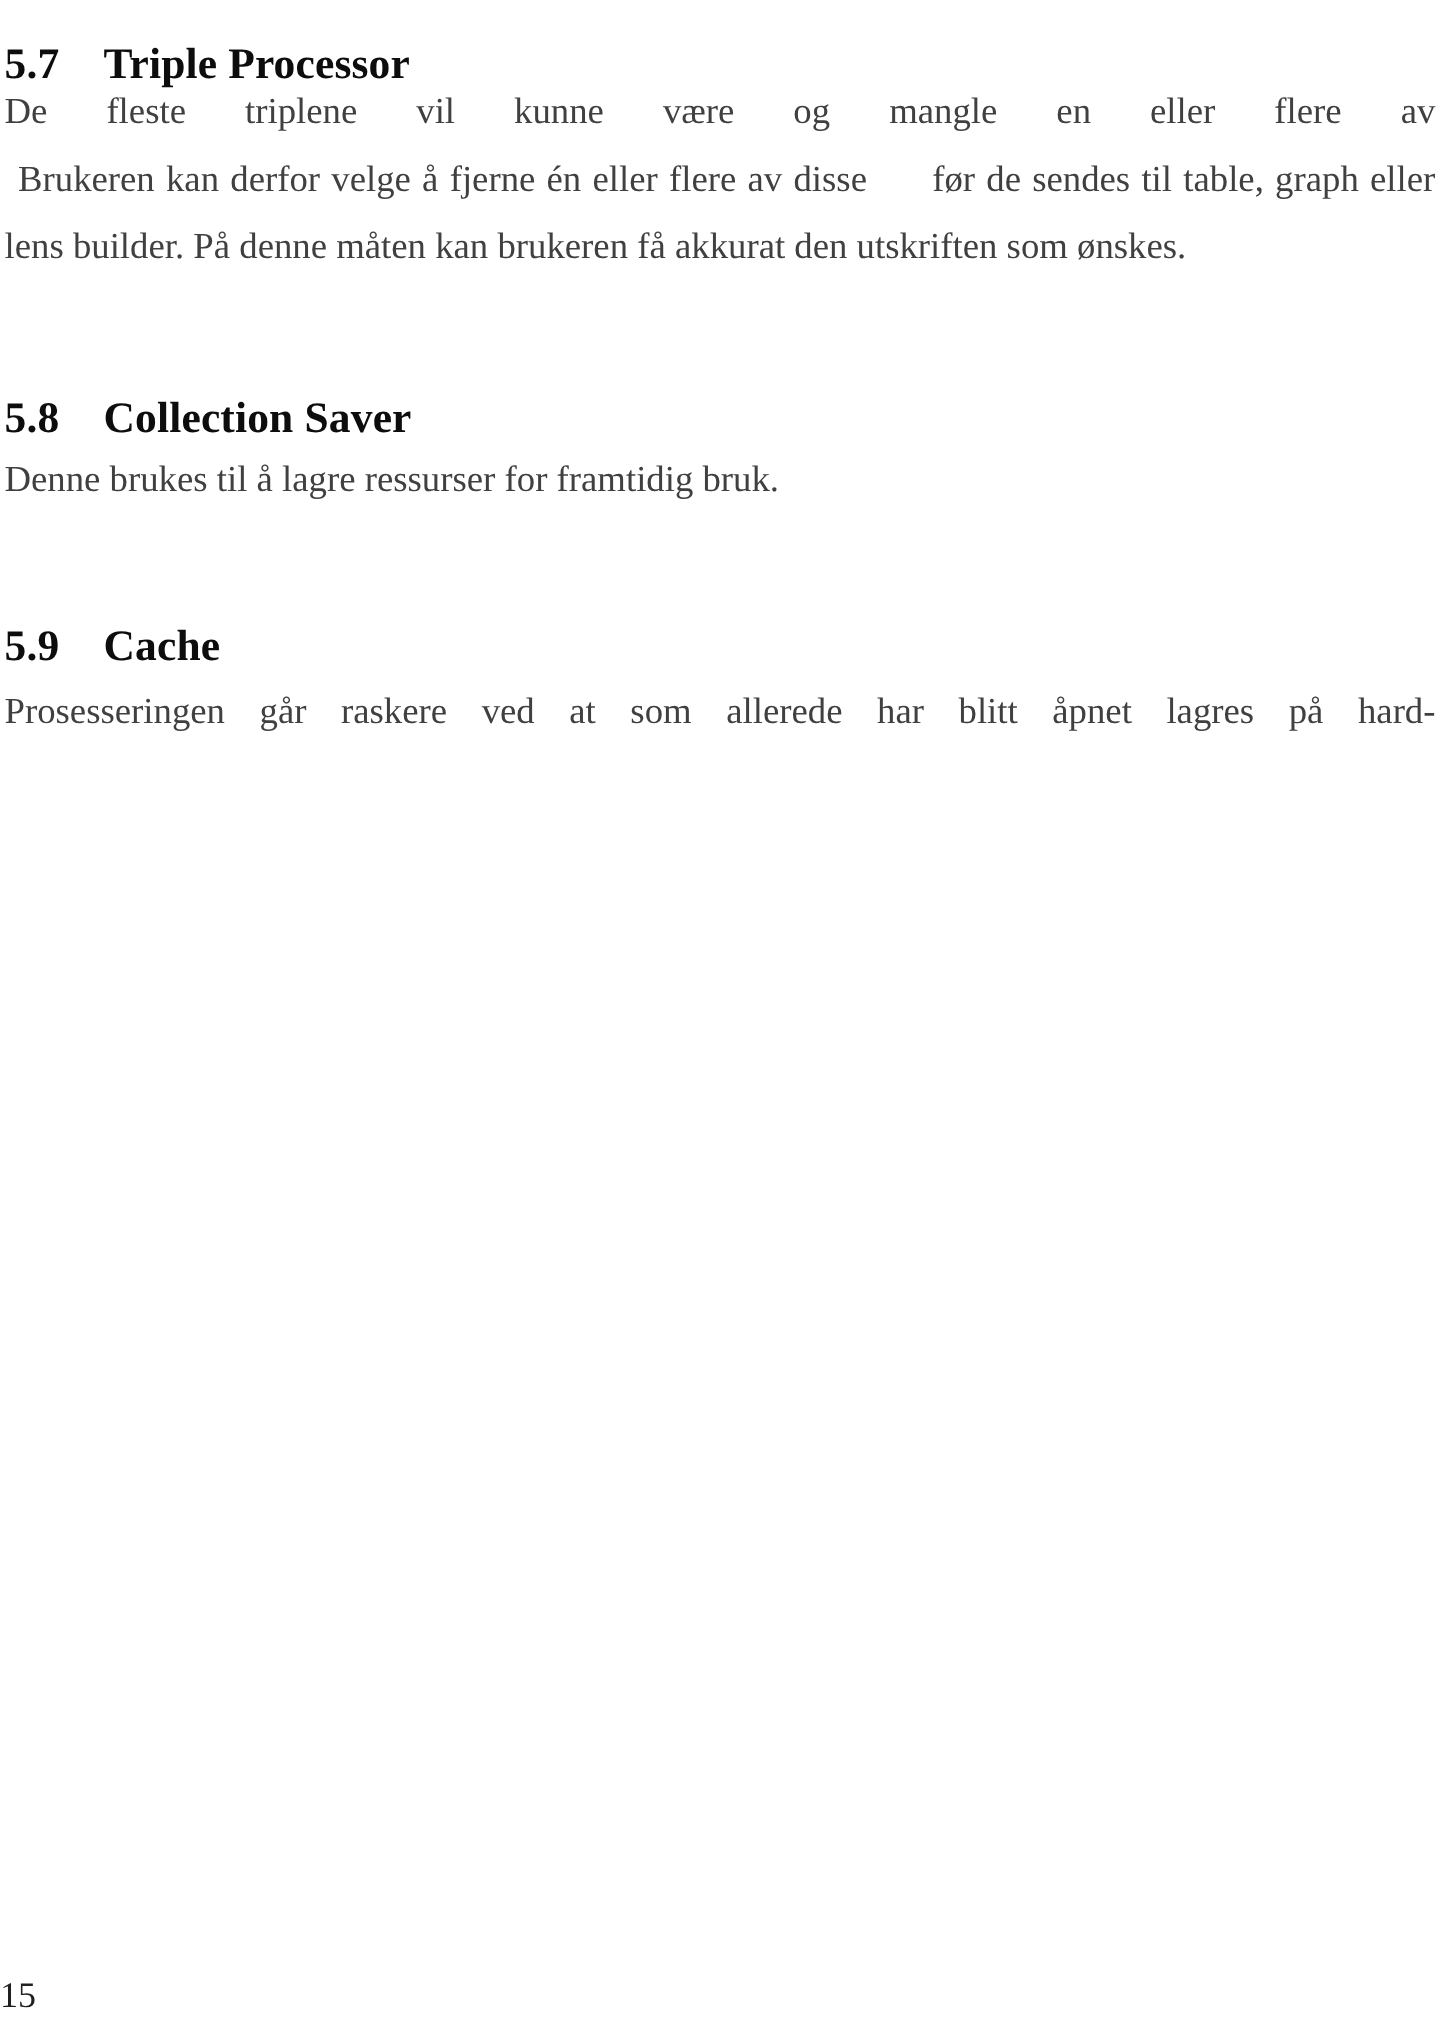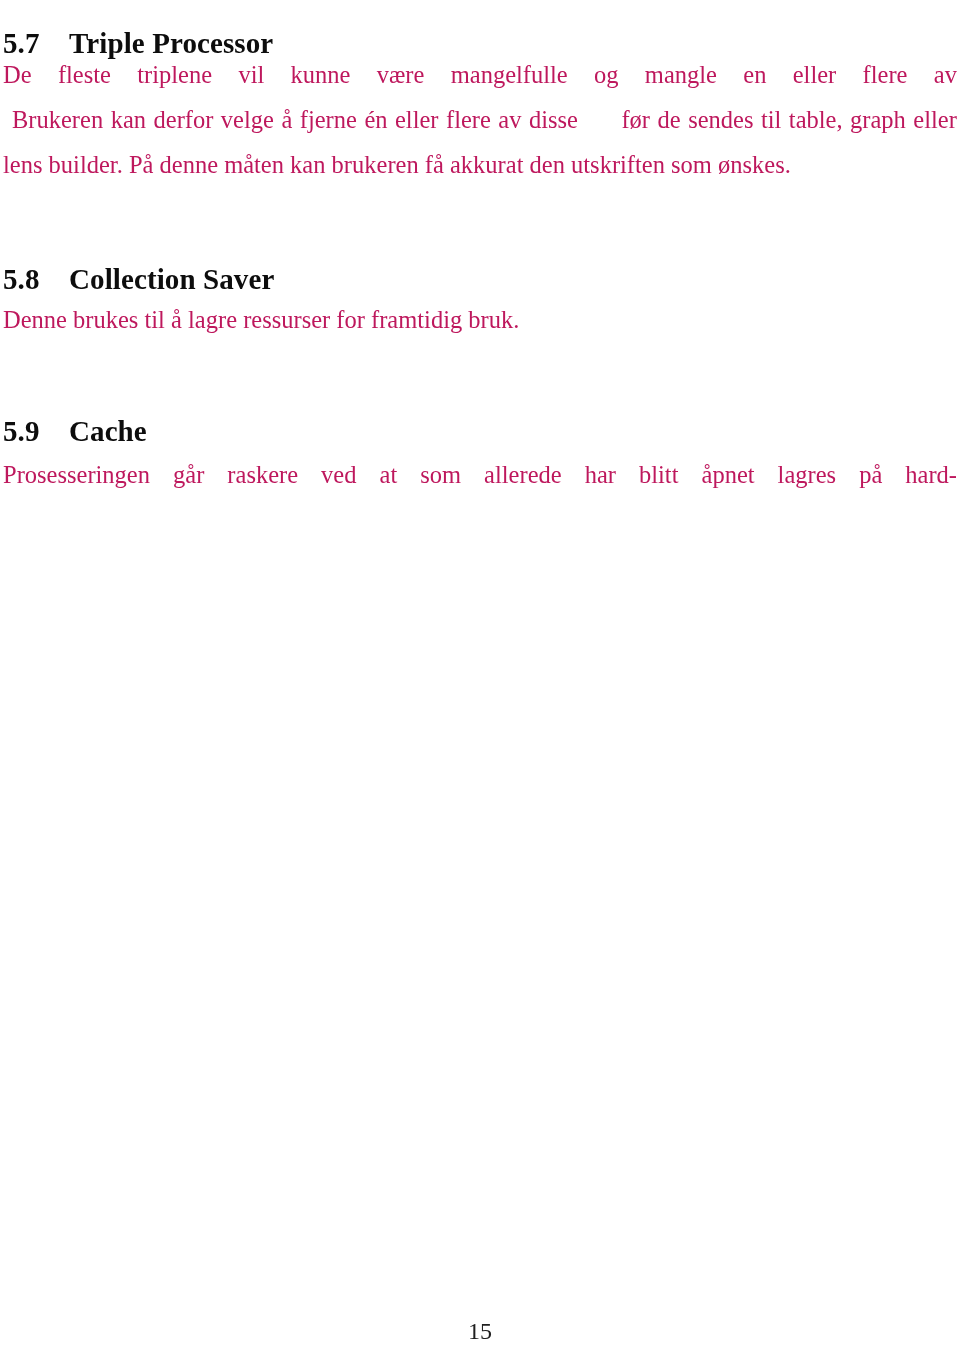--- a/index.html
+++ b/index.html
@@ -39,21 +39,21 @@
     min-width: 66px;
   }
   .section-heading .sec-title {
     display: inline;
   }
 
   
   .body-par {
     font-size: 24.5px;
     line-height: 45px;
-    color: #be185d;
+    color: #404040;
     text-align: justify;
     text-align-last: left;
   }
 
   
   .line {
     display: block;
     white-space: pre;
     font-size: 24.5px;
     line-height: 45px;
@@ -77,21 +77,20 @@
   .blk-p2   { position: absolute; left: 0;  top: 297px; }
   .blk-h59  { position: absolute; left: 0;  top: 390px; }
   .blk-p3   { position: absolute; left: 0;  top: 452px; width: 954px; }
 
   
   .page-number {
     position: absolute;
     left: 0;
     top: 1316px;
     width: 960px;
-    text-align: center;
     font-size: 24px;
     line-height: 30px;
     color: #202020;
   }
 </style>
 </head>
 <body>
 
 <div class="page">
   <div class="content">
@@ -101,21 +100,20 @@
     </h2>
 
     <div class="body-par blk-p1">
       <span class="line justified" style="display: flex; justify-content: space-between;">
           <span style="white-space: pre;">De</span>
           <span style="white-space: pre;">fleste</span>
           <span style="white-space: pre;">triplene</span>
           <span style="white-space: pre;">vil</span>
           <span style="white-space: pre;">kunne</span>
           <span style="white-space: pre;">være</span>
-          <span style="white-space: pre;">mangelfulle</span>
           <span style="white-space: pre;">og</span>
           <span style="white-space: pre;">mangle</span>
           <span style="white-space: pre;">en</span>
           <span style="white-space: pre;">eller</span>
           <span style="white-space: pre;">flere</span>
           <span style="white-space: pre;">av</span>
         </span>
       <span class="line justified indent-1" style="display: flex; justify-content: space-between;">
           <span style="white-space: pre;">Brukeren</span>
           <span style="white-space: pre;">kan</span>

